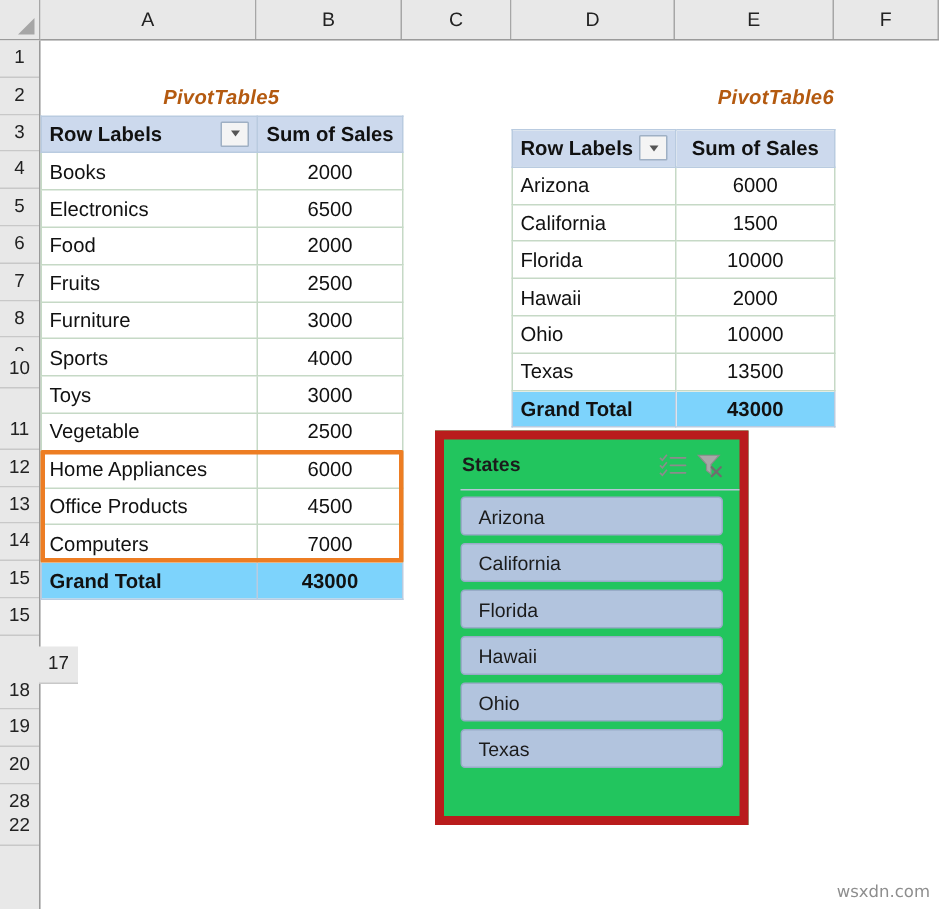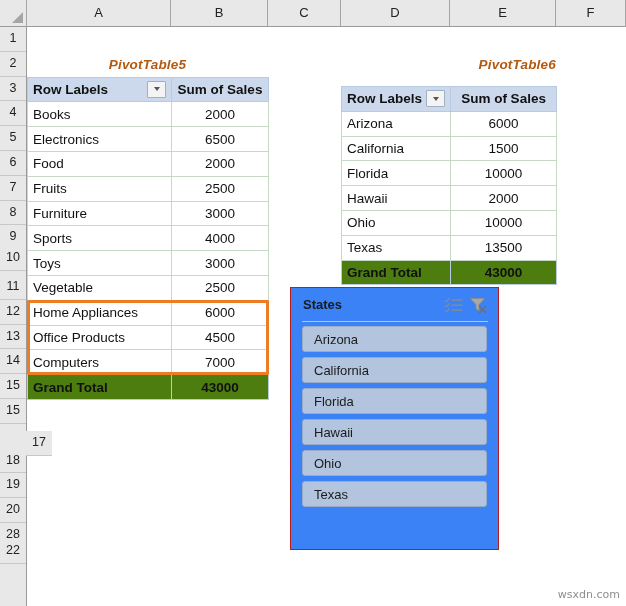--- a/index.html
+++ b/index.html
@@ -107,21 +107,21 @@
     overflow: hidden;
     white-space: nowrap;
     box-sizing: border-box;
   }
   .ptable .hdr {
     background: #ccd9ed;
     font-weight: bold;
     border-color: #b9cbe0;
   }
   .ptable .total {
-    background: #4d7c0f;
+    background: #7dd3fc;
     font-weight: bold;
     border-color: #b9cbe0;
   }
   .ptable .num { text-align: center; }
   .ptable .lbl { text-align: left; }
 
   .hdr-inner {
     display: flex;
     align-items: center;
     justify-content: space-between;
@@ -151,22 +151,22 @@
     position: absolute;
     border: 3px solid #ed7d23;
     box-sizing: border-box;
     pointer-events: none;
     border-radius: 1px;
   }
 
   
   .slicer {
     position: absolute;
-    background: #3b82f6;
-    border: 1px solid #b91c1c;
+    background: #22c55e;
+    border: 6px solid #b91c1c;
     box-sizing: border-box;
   }
   .slicer-head {
     position: absolute;
     left: 0; top: 0;
     width: 100%;
     height: 33px;
     display: flex;
     align-items: center;
     box-sizing: border-box;
@@ -244,21 +244,21 @@
   <div id="rowheads">
       <div class="rowhead" style="top: 27px; height: 24.8px; line-height: 23.8px;">1</div>
       <div class="rowhead" style="top: 51.8px; height: 24.8px; line-height: 23.8px;">2</div>
       <div class="rowhead" style="top: 76.6px; height: 24.8px; line-height: 23.8px;">3</div>
       <div class="rowhead" style="top: 101.4px; height: 24.8px; line-height: 23.8px;">4</div>
       <div class="rowhead" style="top: 126.2px; height: 24.8px; line-height: 23.8px;">5</div>
       <div class="rowhead" style="top: 151px; height: 24.8px; line-height: 23.8px;">6</div>
       <div class="rowhead" style="top: 175.8px; height: 24.8px; line-height: 23.8px;">7</div>
       <div class="rowhead" style="top: 200.6px; height: 24.8px; line-height: 23.8px;">8</div>
       <div class="rowhead" style="top: 225.4px; height: 24.8px; line-height: 23.8px;">9</div>
-      <div class="rowhead" style="top: 246px; height: 24.8px; line-height: 23.8px;">10</div>
+      <div class="rowhead" style="top: 234px; height: 24.8px; line-height: 23.8px;">10</div>
       <div class="rowhead" style="top: 275px; height: 24.8px; line-height: 23.8px;">11</div>
       <div class="rowhead" style="top: 299.8px; height: 24.8px; line-height: 23.8px;">12</div>
       <div class="rowhead" style="top: 324.6px; height: 24.8px; line-height: 23.8px;">13</div>
       <div class="rowhead" style="top: 349.4px; height: 24.8px; line-height: 23.8px;">14</div>
       <div class="rowhead" style="top: 374.2px; height: 24.8px; line-height: 23.8px;">15</div>
       <div class="rowhead" style="top: 399px; height: 24.8px; line-height: 23.8px;">15</div>
       <div class="rowhead" style="top: 431px; height: 24.8px; line-height: 23.8px; margin-left: 26px;">17</div>
       <div class="rowhead" style="top: 448.6px; height: 24.8px; line-height: 23.8px;">18</div>
       <div class="rowhead" style="top: 473.4px; height: 24.8px; line-height: 23.8px;">19</div>
       <div class="rowhead" style="top: 498.2px; height: 24.8px; line-height: 23.8px;">20</div>

